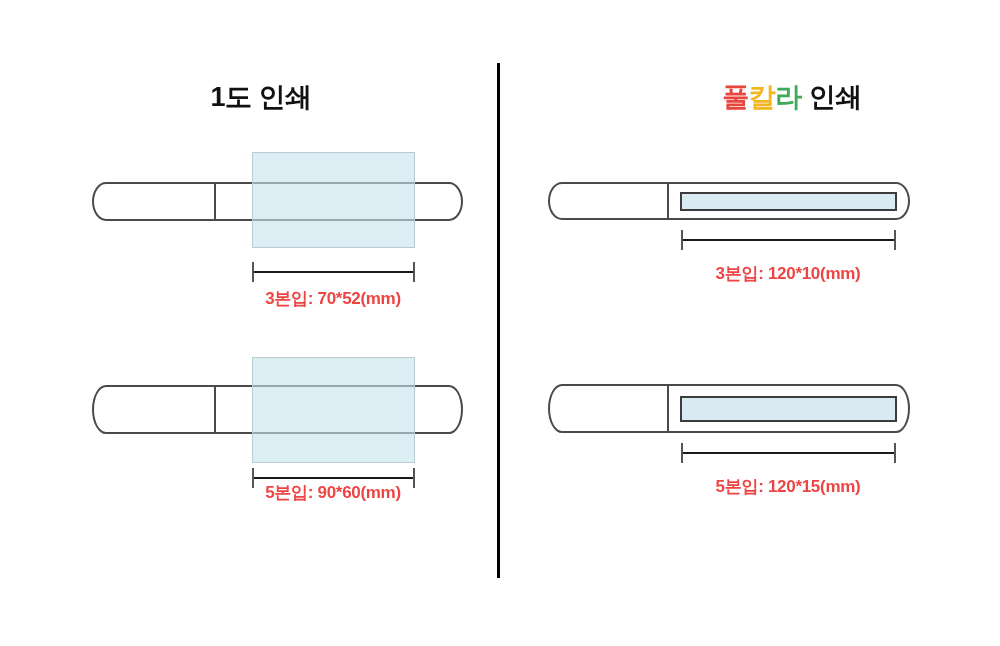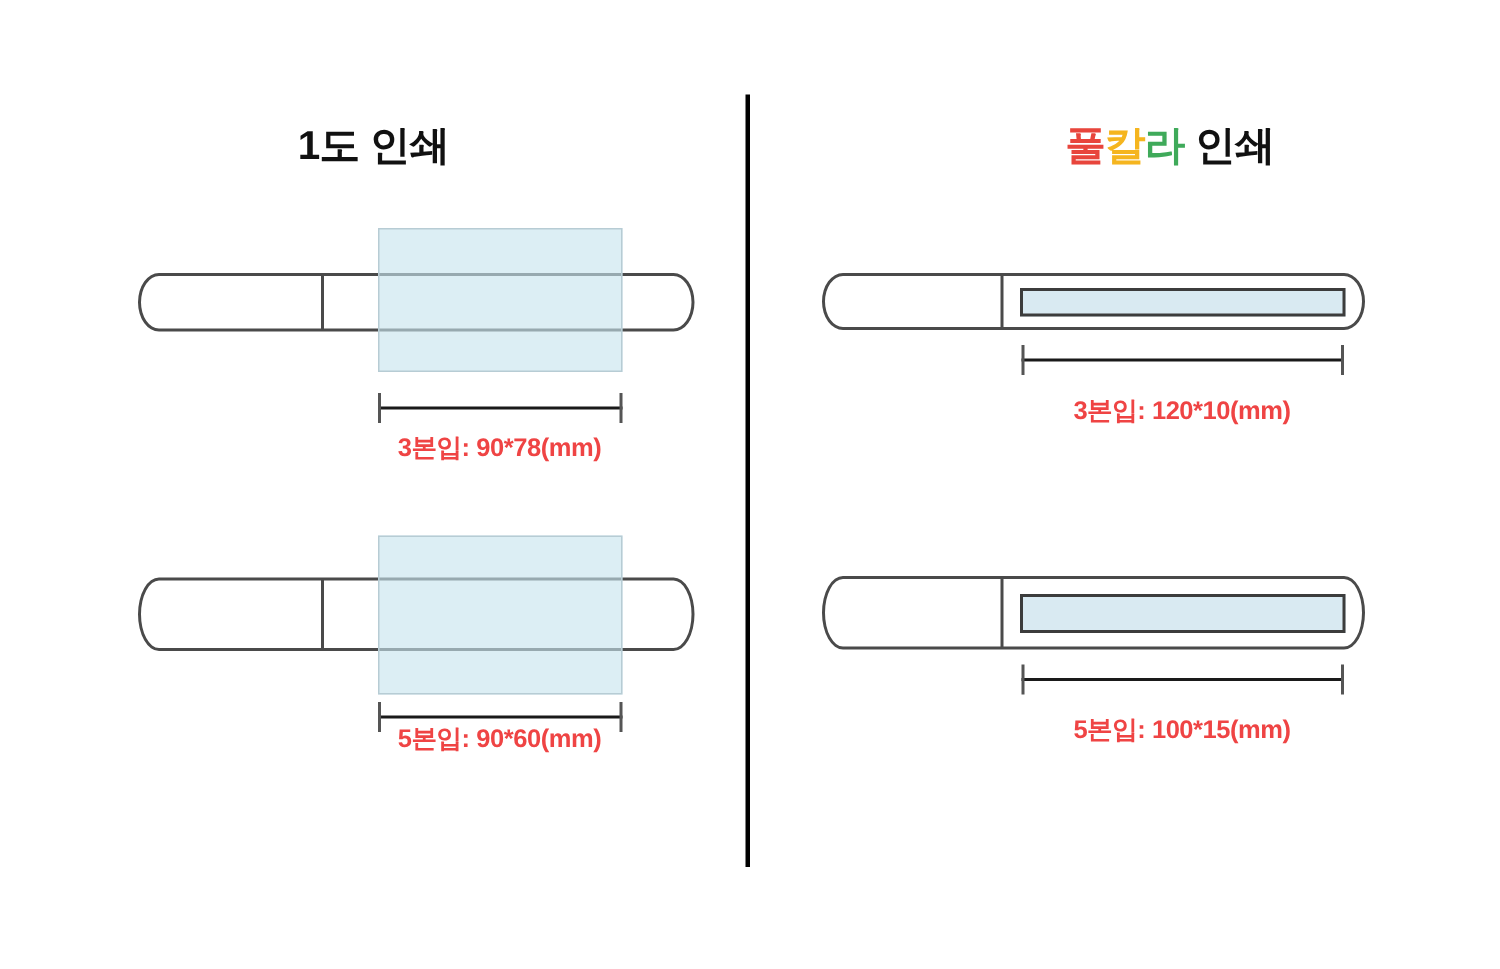--- a/index.html
+++ b/index.html
@@ -21,20 +21,21 @@
 
   
   .panel-title {
     position: absolute;
     font-size: 27px;
     font-weight: bold;
     letter-spacing: -0.5px;
     white-space: nowrap;
     color: #111111;
     line-height: 1;
+    padding-left: 12px;
   }
   #title-left  { left: 0; top: 84px; width: 498px; text-align: center; }
   #title-right { left: 530px; top: 84px; width: 500px; text-align: center; }
   .t-red    { color: #e8453c; }
   .t-orange { color: #f5b51f; }
   .t-green  { color: #3faa5a; }
   .t-black  { color: #111111; }
 
   
   #divider {
@@ -130,21 +131,21 @@
     <div class="pen-cap-line" style="left:214px; top:183px; height:37px;"></div>
 
     <div class="print-area-big" style="left:252px; top:152px; width:163px; height:96px;"></div>
 
     <div class="dim" style="left:252px; top:262px; width:163px;">
       <div class="dim-line"></div>
       <div class="dim-tick left"></div>
       <div class="dim-tick right"></div>
     </div>
 
-    <div class="dim-label" style="left:233px; top:290px; width:200px;">3본입: 90*78(mm)</div>
+    <div class="dim-label" style="left:233px; top:290px; width:200px;">3본입: 70*52(mm)</div>
   </div>
 
   <div class="diagram">
 
     <div class="pen" style="left:92px; top:385px; width:371px; height:49px;"></div>
     <div class="pen-cap-line" style="left:214px; top:386px; height:47px;"></div>
 
     <div class="print-area-big" style="left:252px; top:357px; width:163px; height:106px;"></div>
 
     <div class="dim" style="left:252px; top:468px; width:163px;">
@@ -178,16 +179,16 @@
     <div class="pen-cap-line" style="left:667px; top:385px; height:47px;"></div>
 
     <div class="print-area-bar" style="left:680px; top:396px; width:217px; height:26px;"></div>
 
     <div class="dim" style="left:681px; top:443px; width:215px;">
       <div class="dim-line"></div>
       <div class="dim-tick left"></div>
       <div class="dim-tick right"></div>
     </div>
 
-    <div class="dim-label" style="left:678px; top:478px; width:220px;">5본입: 100*15(mm)</div>
+    <div class="dim-label" style="left:678px; top:478px; width:220px;">5본입: 120*15(mm)</div>
   </div>
 
 </div>
 
 </body></html>

